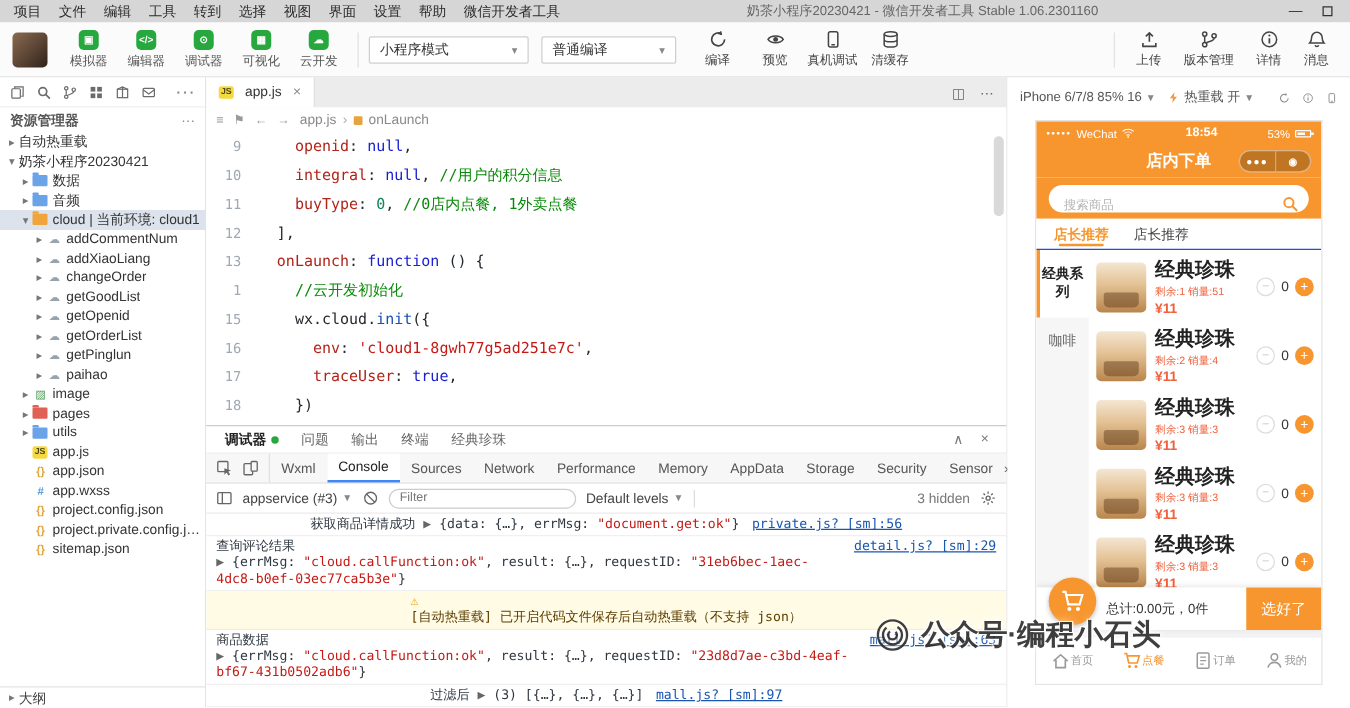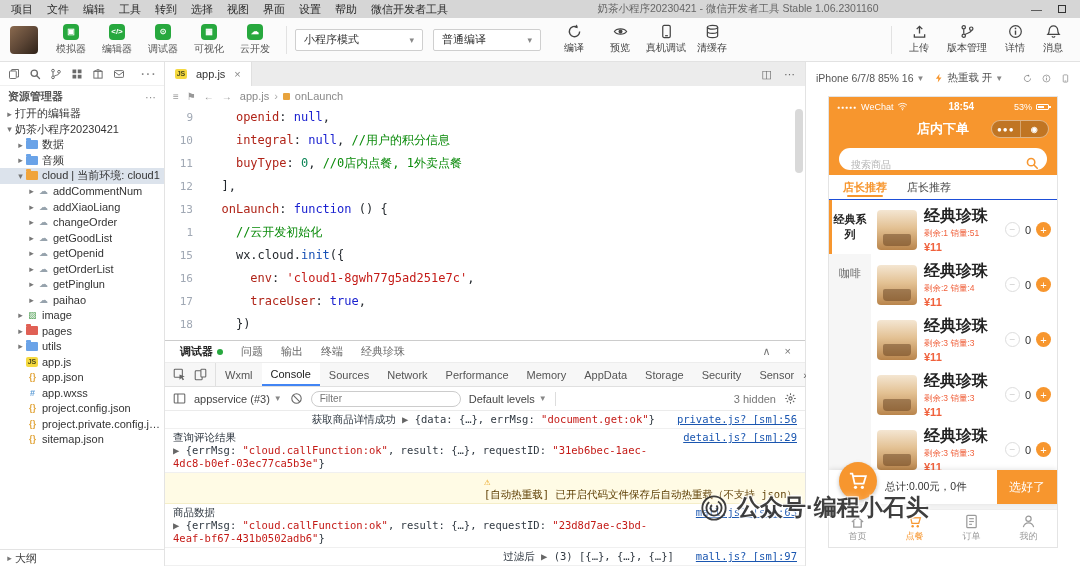--- a/index.html
+++ b/index.html
@@ -79,21 +79,21 @@
 .dt-right{margin-left:auto;display:flex;align-items:center;gap:10px;padding-right:8px;color:#666}
 .warnbadge{color:#a05e00;display:flex;align-items:center;gap:3px;font-size:11px}
 .warnbadge .tri{color:#e8a117}
 .filterbar{height:24px;display:flex;align-items:center;gap:8px;font-size:11px;color:#555;border-bottom:1px solid #ebebeb;padding:0 8px;background:#fff}
 .filterbar .ic{width:13px;height:13px;color:#666;cursor:pointer}
 .ctx{display:flex;align-items:center;gap:4px;cursor:pointer;color:#444}
 .finput{width:150px;height:16px;border:1px solid #ccc;border-radius:8px;font-size:10px;padding:0 8px;outline:none;color:#333;font-family:"Liberation Sans",sans-serif}
 .fdiv{width:1px;height:14px;background:#ddd}
 .hiddenc{margin-left:auto;color:#777}
 .logs{flex:1;overflow:hidden;font-family:"DejaVu Sans Mono",monospace;font-size:10.5px;color:#303942}
-.logrow{border-bottom:1px solid #f0f0f0;padding:2px 8px;display:flex;justify-content:flex-end;gap:22px;line-height:13px}
+.logrow{border-bottom:1px solid #f0f0f0;padding:2px 8px;display:flex;justify-content:center;gap:10px;line-height:13px}
 .logrow.warn{background:#fffbe5;border-color:#f5eec8;color:#5c3c00}
 .wicon{color:#e8a117;margin-right:4px}
 .loglink{color:var(--c-link,#1a56b0);text-decoration:underline;white-space:nowrap;cursor:pointer;flex:none}
 .lstr{color:#c41a16}
 .larr{color:#666}
 
 .simcol{width:274px;background:#fff;display:flex;flex-direction:column}
 .sim-toolbar{height:32px;display:flex;align-items:center;font-size:10.5px;color:#555;gap:10px;padding:0 10px;flex:none}
 .simdev,.hotreload{display:flex;align-items:center;gap:3px;cursor:pointer;white-space:nowrap}
 .bolt{width:10px;height:10px;color:var(--c-orange,#f7962e)}
@@ -135,21 +135,21 @@
 .minus{width:15px;height:15px;border-radius:50%;border:1px solid #ddd;color:#ccc;font-size:10px;display:flex;align-items:center;justify-content:center;cursor:pointer}
 .qty{font-size:11px;color:#333;min-width:8px;text-align:center}
 .plus{width:15px;height:15px;border-radius:50%;background:var(--c-orange,#f7962e);color:#fff;display:flex;align-items:center;justify-content:center;font-size:11px;cursor:pointer}
 .pcartbar{height:34px;background:#fff;box-shadow:0 -1px 5px rgba(0,0,0,0.1);display:flex;align-items:center;padding-left:10px;position:relative;flex:none}
 .cartbtn{width:38px;height:38px;border-radius:50%;background:var(--c-orange,#f7962e);display:flex;align-items:center;justify-content:center;margin-top:-12px;box-shadow:0 2px 4px rgba(0,0,0,0.25);cursor:pointer;flex:none}
 .cartbtn .ic{width:20px;height:20px;color:#fff}
 .ctotal{font-size:10.5px;color:#333;margin-left:8px;white-space:nowrap}
 .confirm{margin-left:auto;width:60px;height:34px;background:var(--c-orange,#f7962e);color:#fff;font-size:12px;display:flex;align-items:center;justify-content:center;cursor:pointer;flex:none}
 .pgap{height:5px;background:#f3f3f3;flex:none}
 .ptabbar{height:38px;background:#fff;border-top:1px solid #eee;display:flex;flex:none}
-.pti{flex:1;display:flex;flex-direction:column;align-items:center;justify-content:center;gap:1px;font-size:9px;color:#9a9a9a;cursor:pointer}
+.pti{flex:1;display:flex;flex-direction:row;align-items:center;justify-content:center;gap:1px;font-size:9px;color:#9a9a9a;cursor:pointer}
 .pti .ic{width:15px;height:15px}
 .pti.active{color:var(--c-orange,#f7962e)}
 
 .watermark{position:absolute;left:700px;top:492px;display:flex;gap:9px;align-items:center;color:#2f2f2f;font-size:23px;font-weight:bold;z-index:50;pointer-events:none;opacity:.92;text-shadow:-1px -1px 0 #fff,1px -1px 0 #fff,-1px 1px 0 #fff,1px 1px 0 #fff,0 0 7px #fff;white-space:nowrap}
 .watermark .ic{width:28px;height:28px;filter:drop-shadow(0 0 2px #fff)}
 </style>
 </head>
 <body>
 
 <div class="app">
@@ -339,21 +339,21 @@
           </span>
           <span class="more">···</span>
         </div>
       <div class="side-title">
         <span>资源管理器</span>
         <span class="more">···</span>
       </div>
       <div class="tree" id="tree">
           <div class="trow" style="padding-left:4px">
             <span class="chev">▸</span>
-            <span class="tlabel">打开的编辑器</span>
+            <span class="tlabel">自动热重载</span>
           </div>
           <div class="trow" style="padding-left:4px">
             <span class="chev">▾</span>
             <span class="tlabel">奶茶小程序20230421</span>
           </div>
           <div class="trow" style="padding-left:15px">
             <span class="chev">▸</span>
             <span class="folder" style="background:#6aa3e8"></span>
             <span class="tlabel">数据</span>
           </div>

